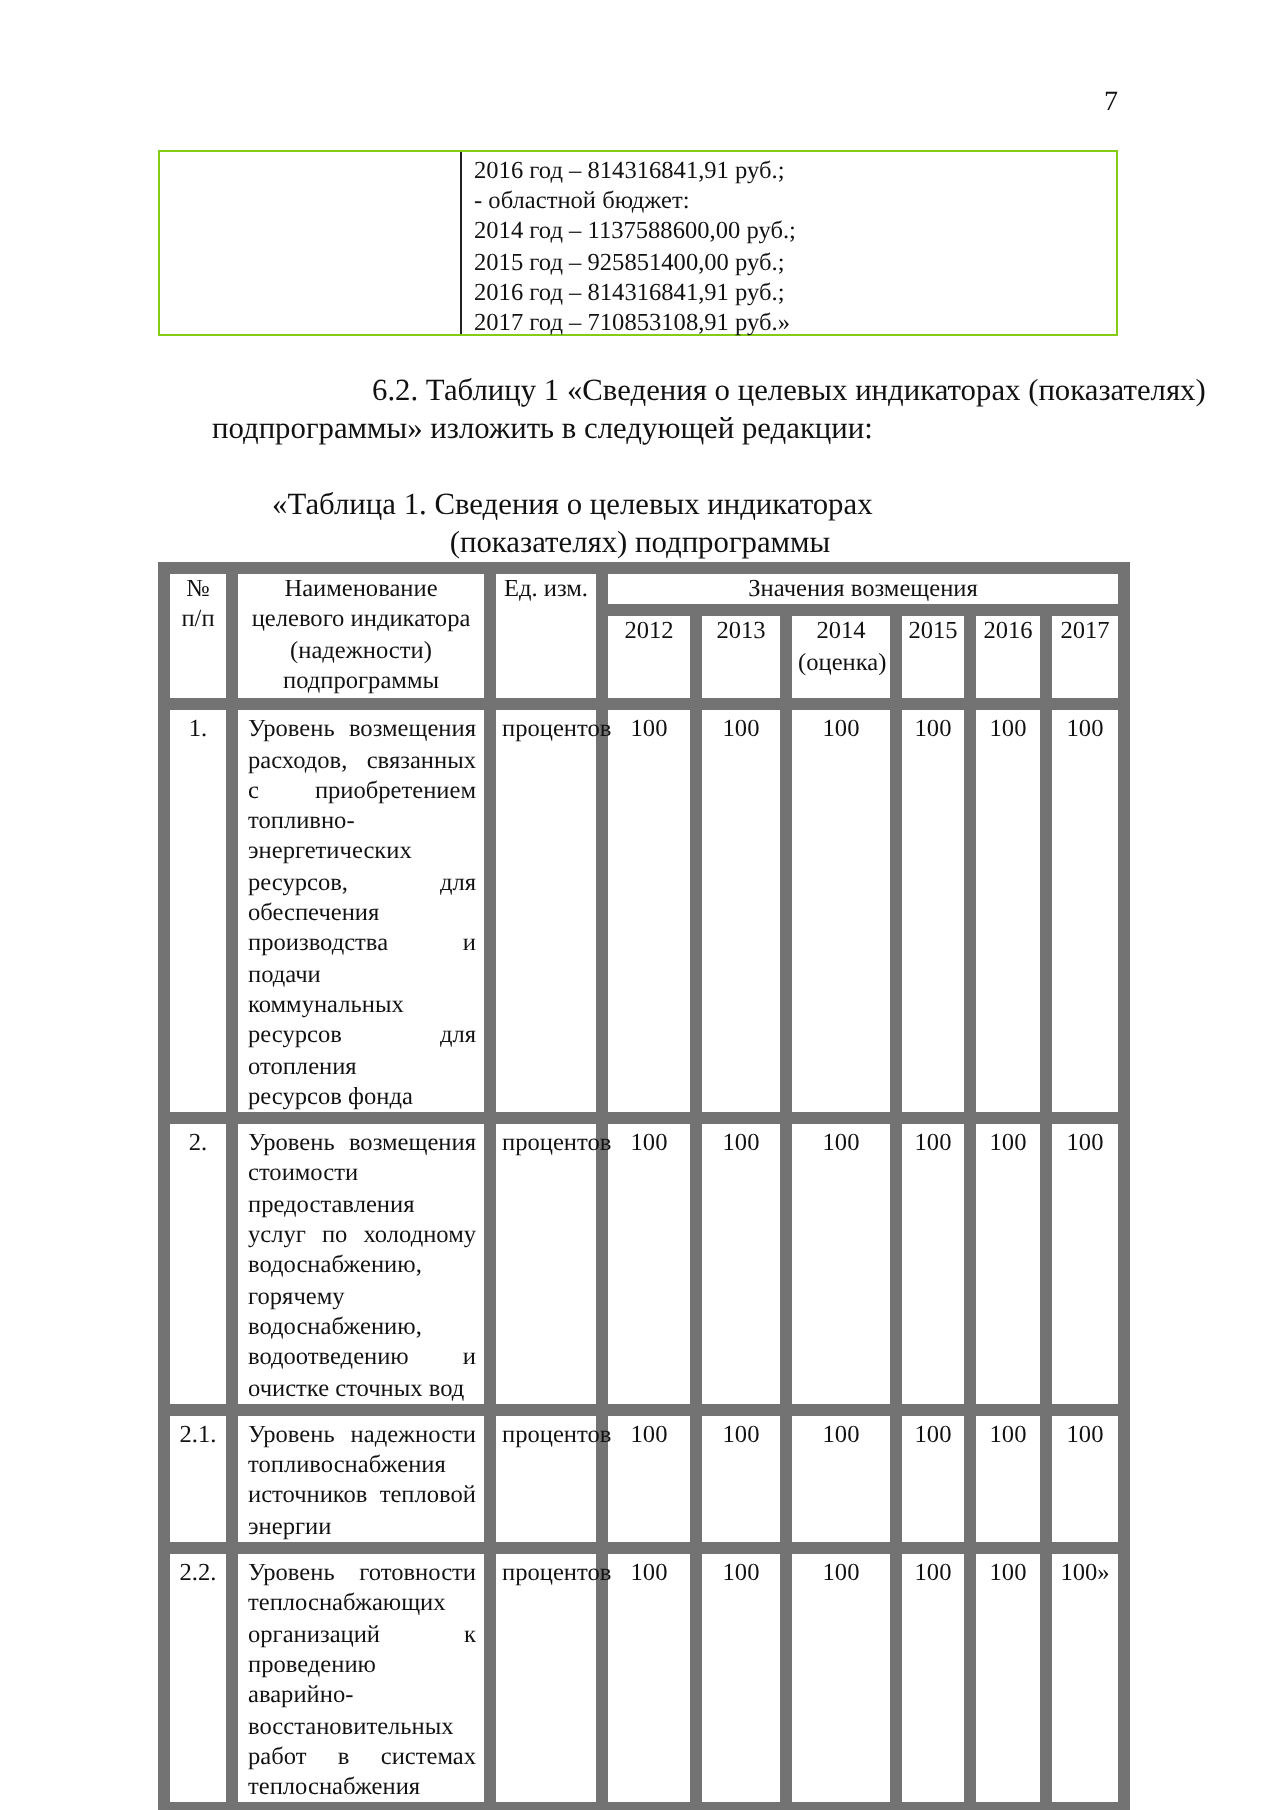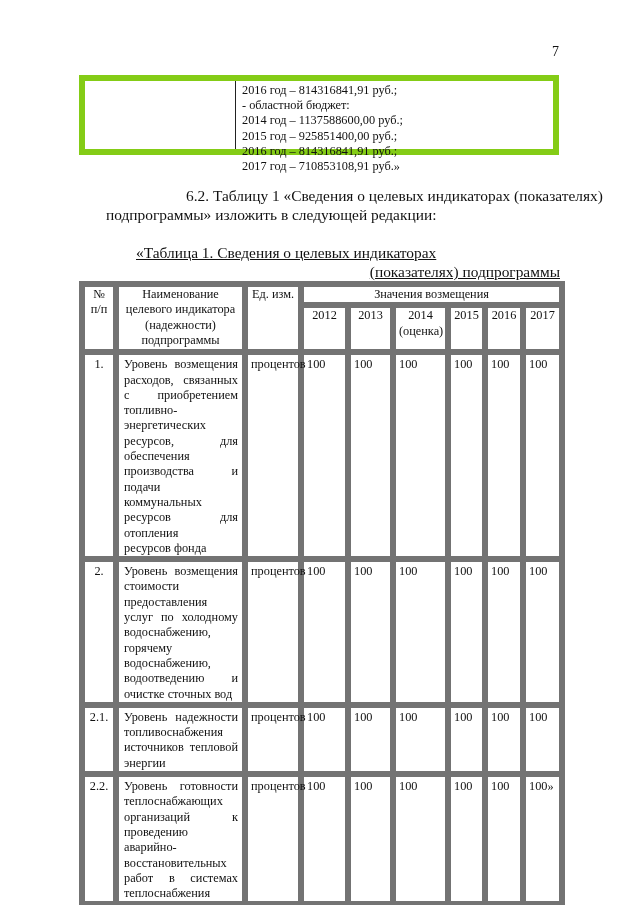--- a/index.html
+++ b/index.html
@@ -6,63 +6,63 @@
   body {
     width: 640px; height: 905px; position: relative; overflow: hidden;
     font-family: "Liberation Serif", "DejaVu Serif", serif;
     color: #111;
   }
   .page-number {
     position: absolute; left: 552px; top: 44px; font-size: 14px;
   }
   
   .top-table {
-    position: absolute; left: 79px; top: 75px; width: 480px; height: 80px;
-    border: 6px solid #84cc16; border-collapse: collapse; box-sizing: border-box;
+    position: absolute; left: 79px; top: 75px; width: 480px; height: 93px;
+    border: 1px solid #84cc16; border-collapse: collapse; box-sizing: border-box;
   }
   .top-left-cell {
     position: absolute; left: 0; top: 0; width: 151px; height: 100%;
     border-right: 1px solid #222; box-sizing: border-box;
   }
   .top-right-cell {
     position: absolute; left: 152px; top: 2px; right: 0;
     font-size: 12.3px; line-height: 15.2px; padding-left: 5px;
   }
   .top-right-cell div { white-space: nowrap; }
   
   .para {
     position: absolute; left: 80px; top: 187px; width: 480px;
     font-size: 15.4px; line-height: 18.5px;
   }
   .para .l { display: block; text-align: justify; text-align-last: justify; white-space: nowrap; margin-left: 26px; }
   .para .l.last { text-align-last: left; }
   .para .first { padding-left: 80px; }
   .caption {
-    position: absolute; left: 80px; width: 480px; font-size: 15.4px; line-height: 19px; text-decoration: underline;
+    position: absolute; left: 80px; width: 480px; font-size: 15.4px; line-height: 19px;
   }
   .caption1 { top: 243px; padding-left: 56px; box-sizing: border-box; }
-  .caption2 { top: 262px; text-align: right; }
+  .caption2 { top: 262px; text-align: center; }
 
   
   .ind-table {
     position: absolute; left: 79px; top: 281px; width: 480px;
     border-collapse: collapse; table-layout: fixed;
     font-size: 12.3px; line-height: 15.3px;
   }
   .ind-table td, .ind-table th {
     border: 6px solid #737373; vertical-align: top; font-weight: normal;
     padding: 0 3px; box-sizing: border-box;
   }
   .ind-table th { text-align: center; }
   .ind-table td.num { text-align: center; padding-top: 2px; }
   .ind-table td.name { text-align: justify; padding: 2px 4px 0 5px; }
   .ind-table td.name span.line { display: block; }
   .ind-table td.name span.j { text-align-last: justify; }
   .ind-table td.unit { text-align: center; padding-top: 2px; }
-  .ind-table td.val { text-align: left; padding-top: 2px; }
+  .ind-table td.val { text-align: center; padding-top: 2px; }
 </style>
 </head>
 <body>
 
 <div class="page-number">7</div>
 
 <div class="top-table">
   <div class="top-left-cell"></div>
   <div class="top-right-cell">
     <div>2016 год – 814316841,91 руб.;</div>

